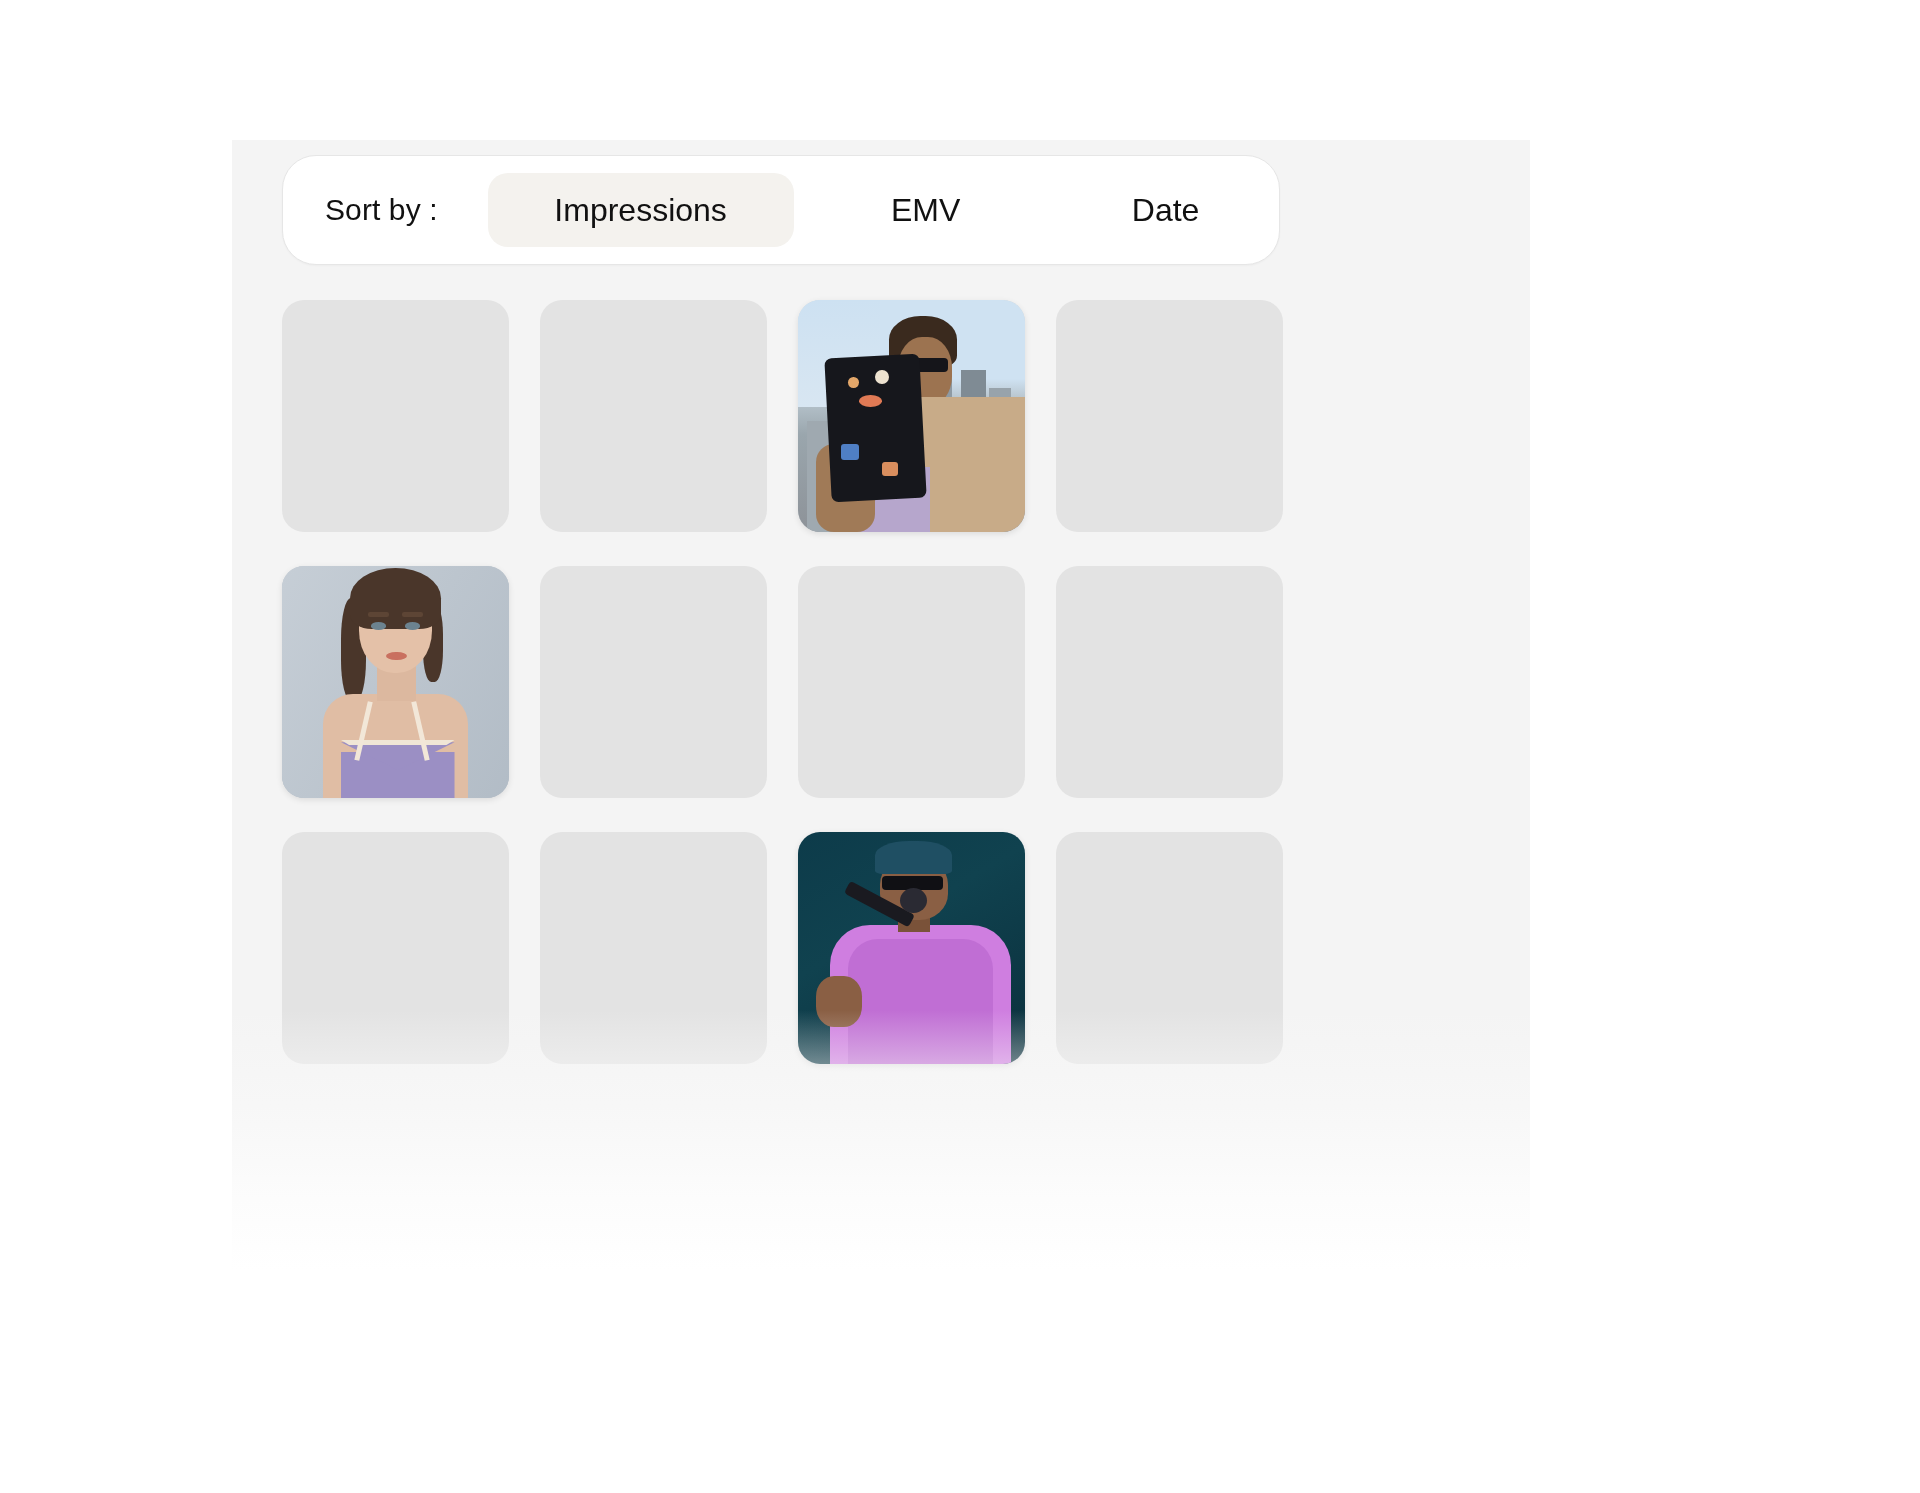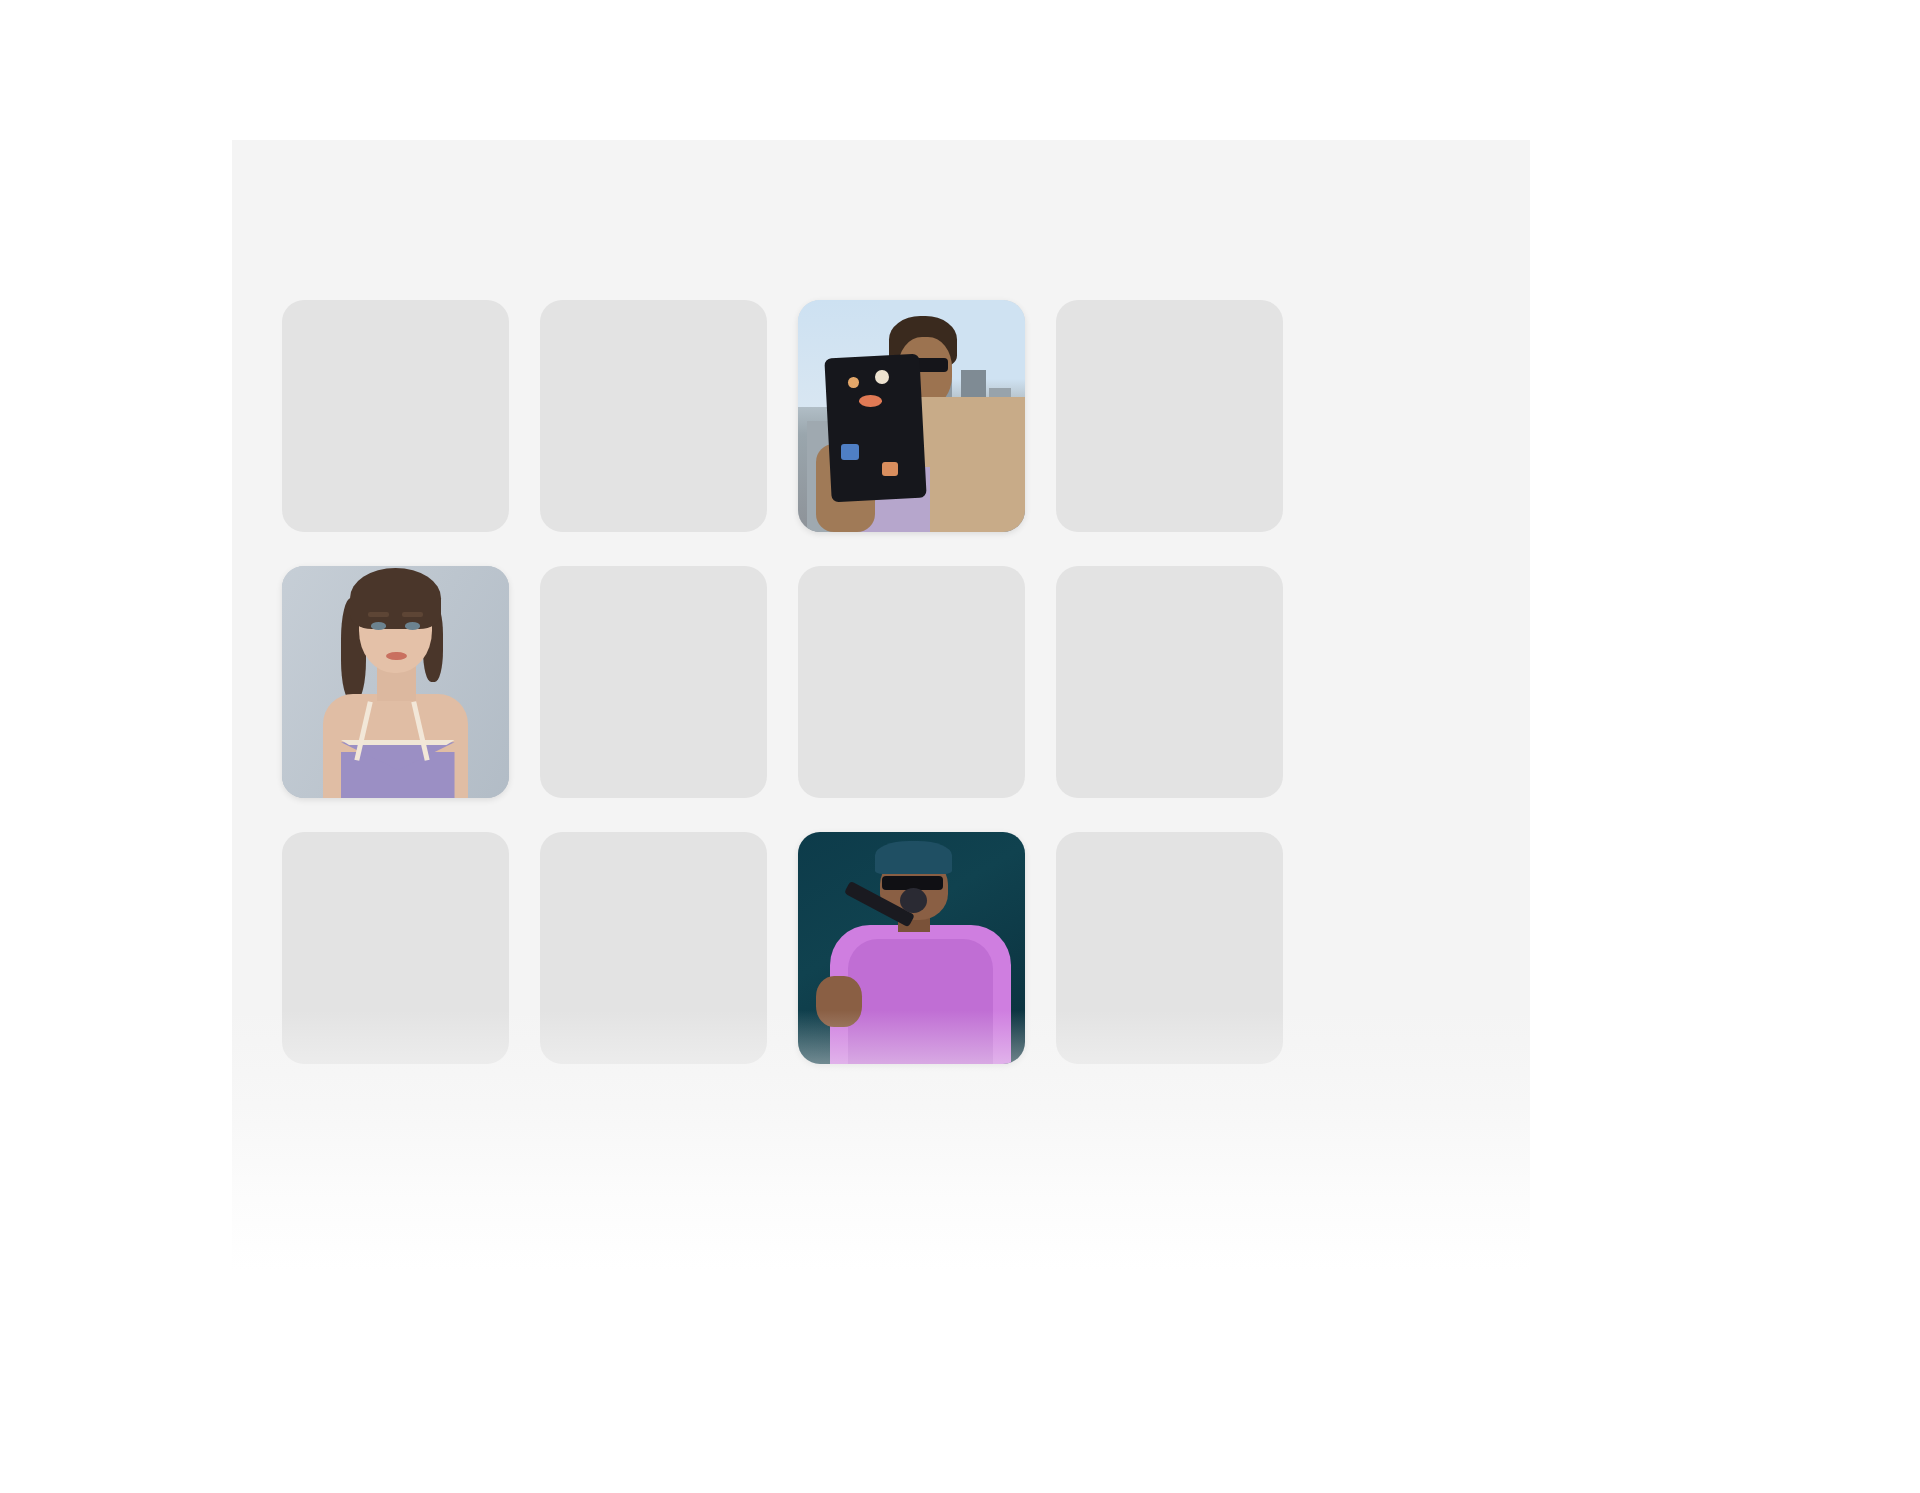--- a/index.html
+++ b/index.html
@@ -181,20 +181,29 @@
     height: 260px;
     background: linear-gradient(to bottom, rgba(244,244,244,0) 0%, rgba(248,248,248,0.78) 38%, rgba(252,252,252,0.96) 70%, #ffffff 100%);
     pointer-events: none;
   }
 </style>
 </head>
 <body>
 
 <div id="panel">
 
+  <div id="sort-bar">
+    <span id="sort-label">Sort by :</span>
+
+    <div id="opt-0" class="sort-option selected">Impressions</div>
+
+    <div id="opt-1" class="sort-option">EMV</div>
+
+    <div id="opt-2" class="sort-option">Date</div>
+  </div>
 
   <div id="grid">
 
     <div class="card"></div>
     <div class="card"></div>
     <div class="card photo">
       <div class="ph p-tablet">
         <div class="sky-l"></div>
         <div class="bldg-d"></div>
         <div class="bldg-e"></div>

